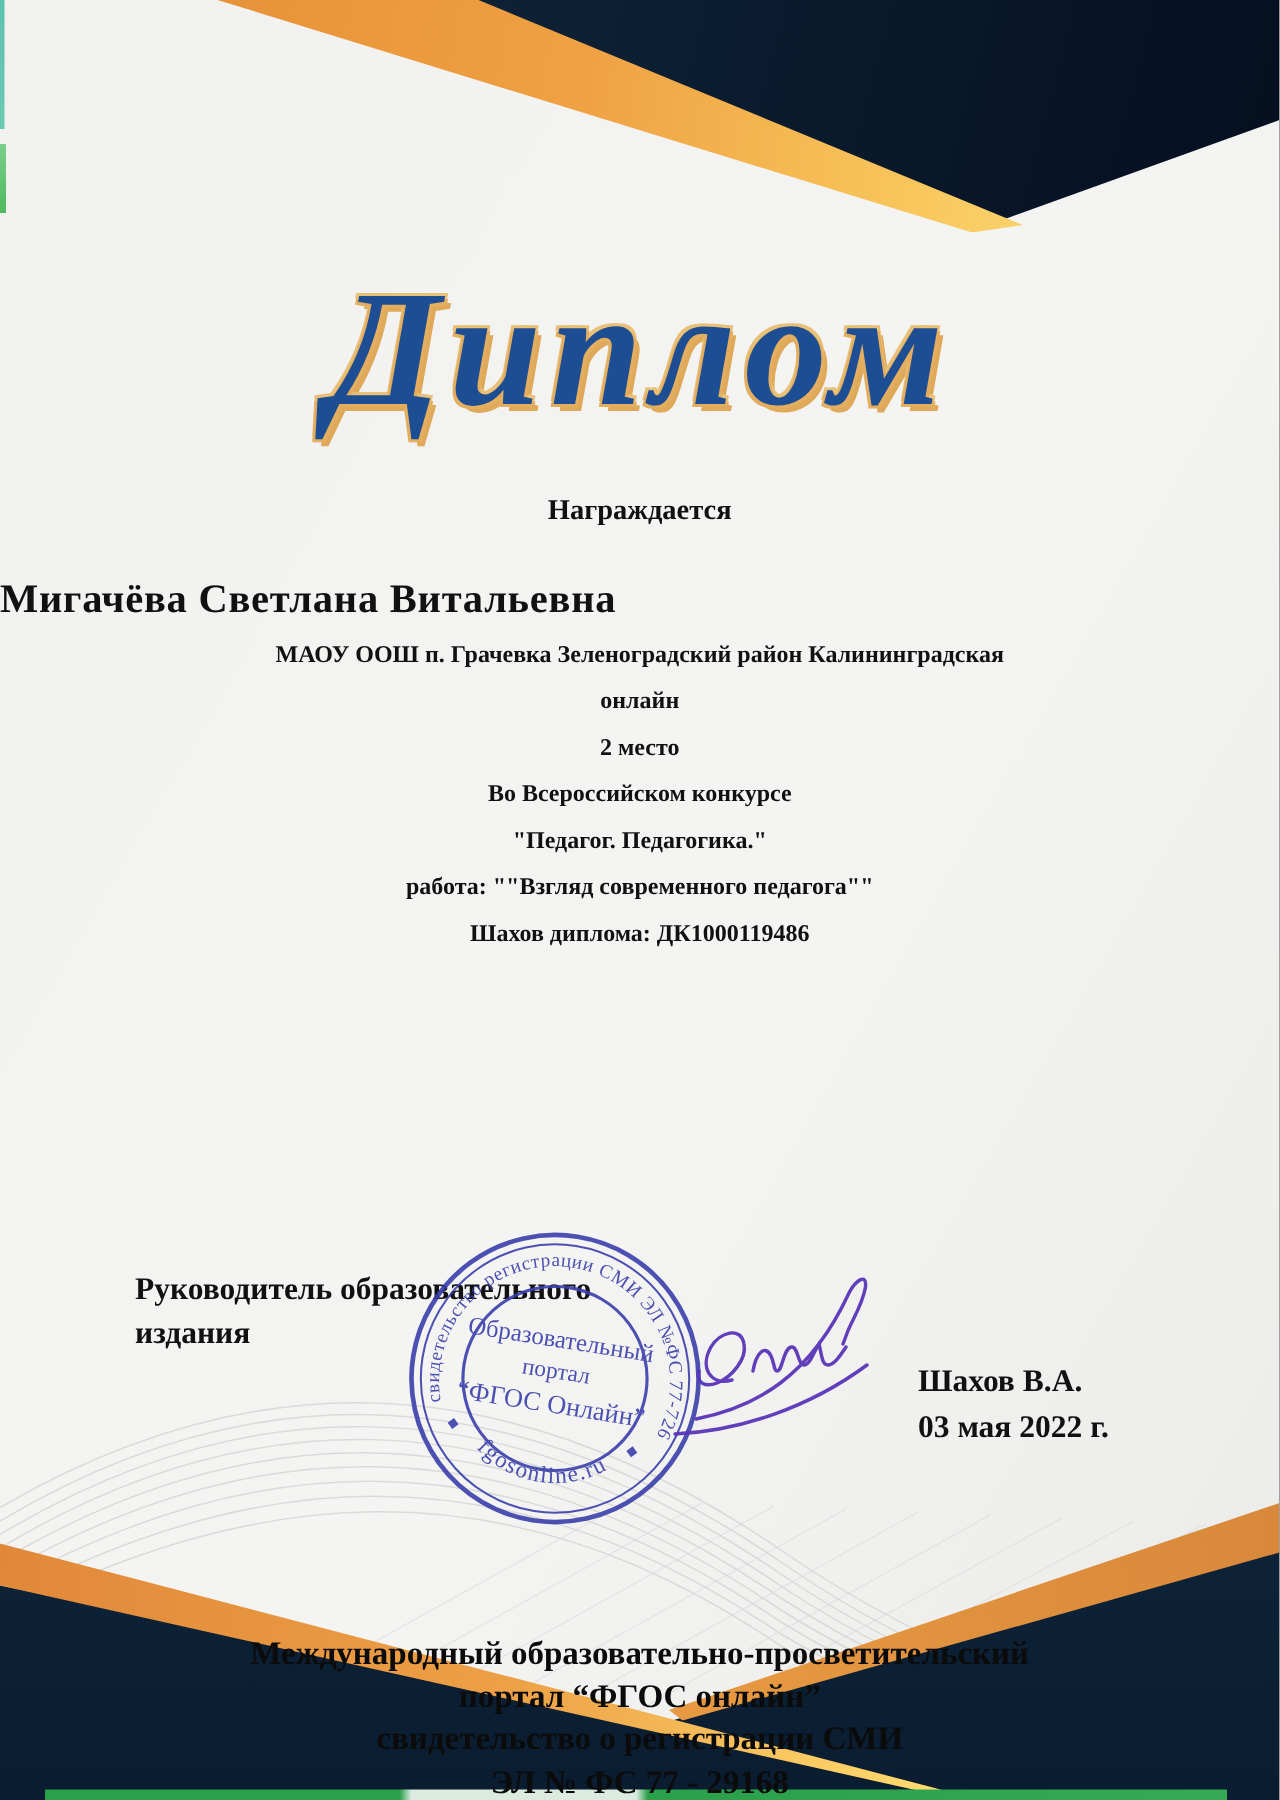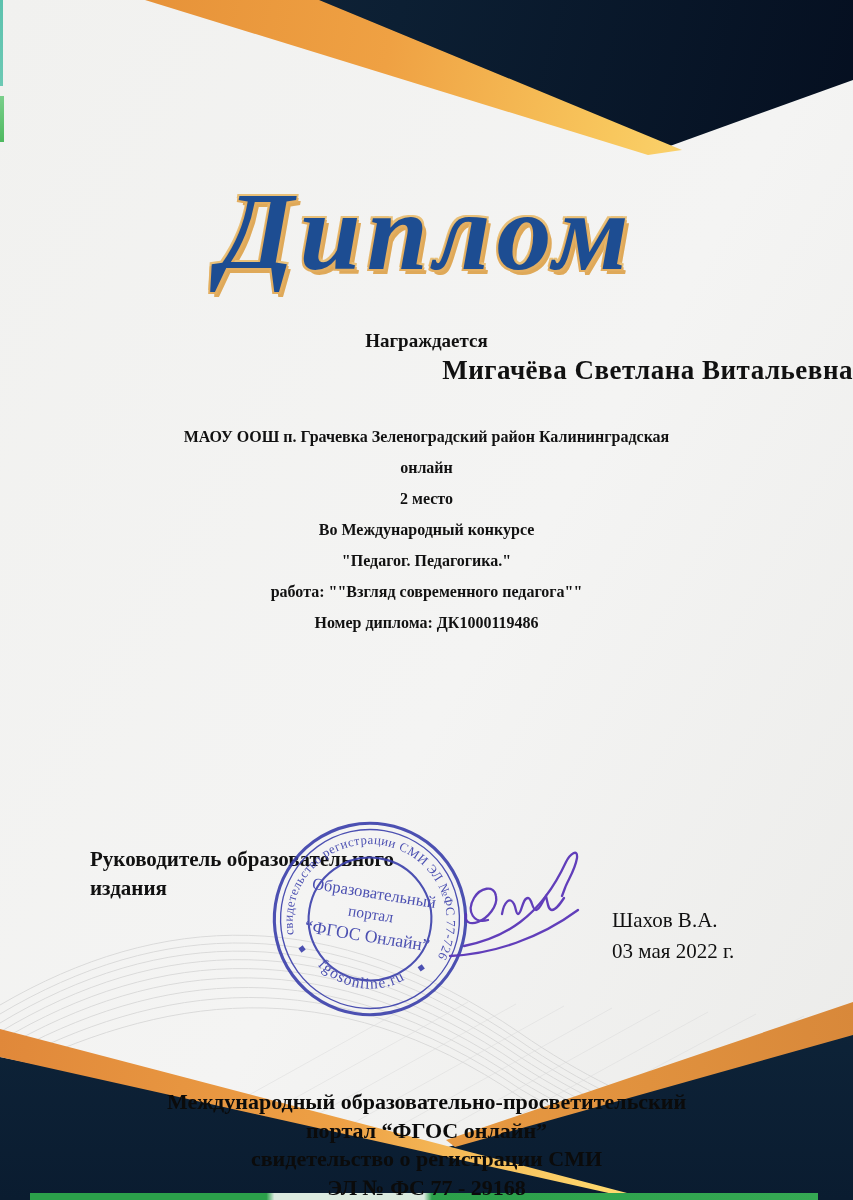--- a/index.html
+++ b/index.html
@@ -52,30 +52,30 @@
     left:0; top:172px; width:853px; text-align:center;
     font-size:110px; line-height:120px; font-weight:bold; font-style:italic;
     color:#1d4d92; letter-spacing:6px;
     text-shadow:2px 2px 0 #e3ae60, -2px 2px 0 #e3ae60, 2px -2px 0 #e9c078,
                 -2px -2px 0 #e9c078, 4px 5px 0 #dfa959;
   }
 
   
   .award-label{ left:0; top:330px; width:853px; text-align:center;
     font-size:19px; font-weight:bold; color:#111; }
-  .recipient{ left:0; top:355px; width:853px; text-align:right;
+  .recipient{ left:0; top:384px; width:853px; text-align:left;
     font-size:27px; font-weight:bold; color:#111; letter-spacing:0.5px; }
   .body-lines{ left:0; top:421px; width:853px; text-align:center;
     font-size:16px; line-height:31px; font-weight:bold; color:#111; }
 
   
   .role-text{ left:90px; top:845px; width:340px;
     font-size:21px; line-height:29px; font-weight:bold; color:#111; z-index:1; }
   .name-date{ left:612px; top:905px; width:200px;
-    font-size:21px; line-height:31px; font-weight:normal; color:#111; z-index:3; }
+    font-size:21px; line-height:31px; font-weight:bold; color:#111; z-index:3; }
   .stamp-svg{ left:266px; top:815px; width:208px; height:208px; z-index:2; }
   .signature-svg{ left:444px; top:826px; width:184px; height:144px; z-index:3; }
 
   
   .footer-lines{ left:0; top:1088px; width:853px; text-align:center;
     font-size:22px; line-height:28.5px; font-weight:bold; color:#0b0b0b; z-index:2; }
 </style>
 </head>
 <body>
 
@@ -116,24 +116,24 @@
   <div class="abs strip-green-left"></div>
 
   <div class="abs title">Диплом</div>
 
   <div class="abs award-label">Награждается</div>
   <div class="abs recipient">Мигачёва Светлана Витальевна</div>
   <div class="abs body-lines">
     <div>МАОУ ООШ п. Грачевка Зеленоградский район Калининградская</div>
     <div>онлайн</div>
     <div>2 место</div>
-    <div>Во Международный конкурсе</div>
+    <div>Во Всероссийском конкурсе</div>
     <div>"Педагог. Педагогика."</div>
     <div>работа: ""Взгляд современного педагога""</div>
-    <div>Номер диплома: ДК1000119486</div>
+    <div>Шахов диплома: ДК1000119486</div>
   </div>
 
   <div class="abs role-text">
     <div>Руководитель образовательного</div>
     <div>издания</div>
   </div>
 
   <svg class="abs stamp-svg" viewBox="0 0 200 200">
     <defs>
       <path id="arcTop" d="M 30,126 A 74,74 0 1 1 170,126"></path>

